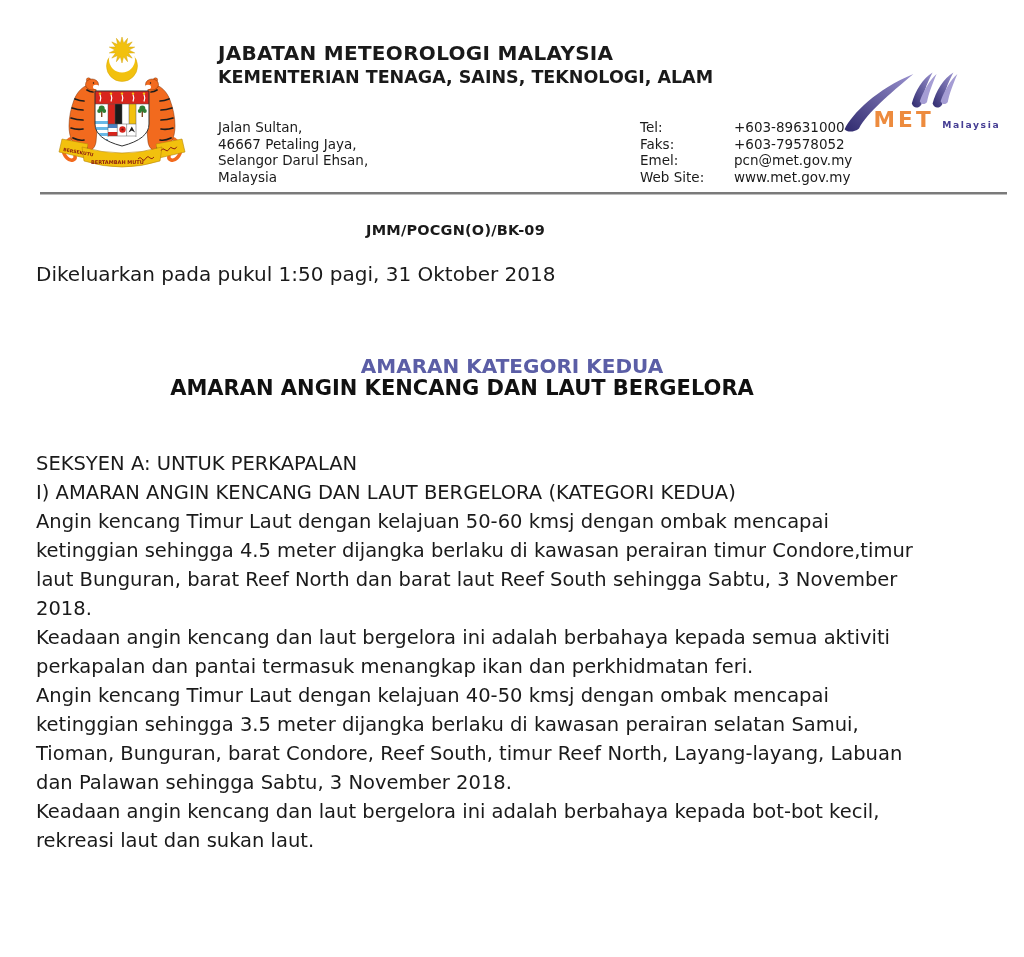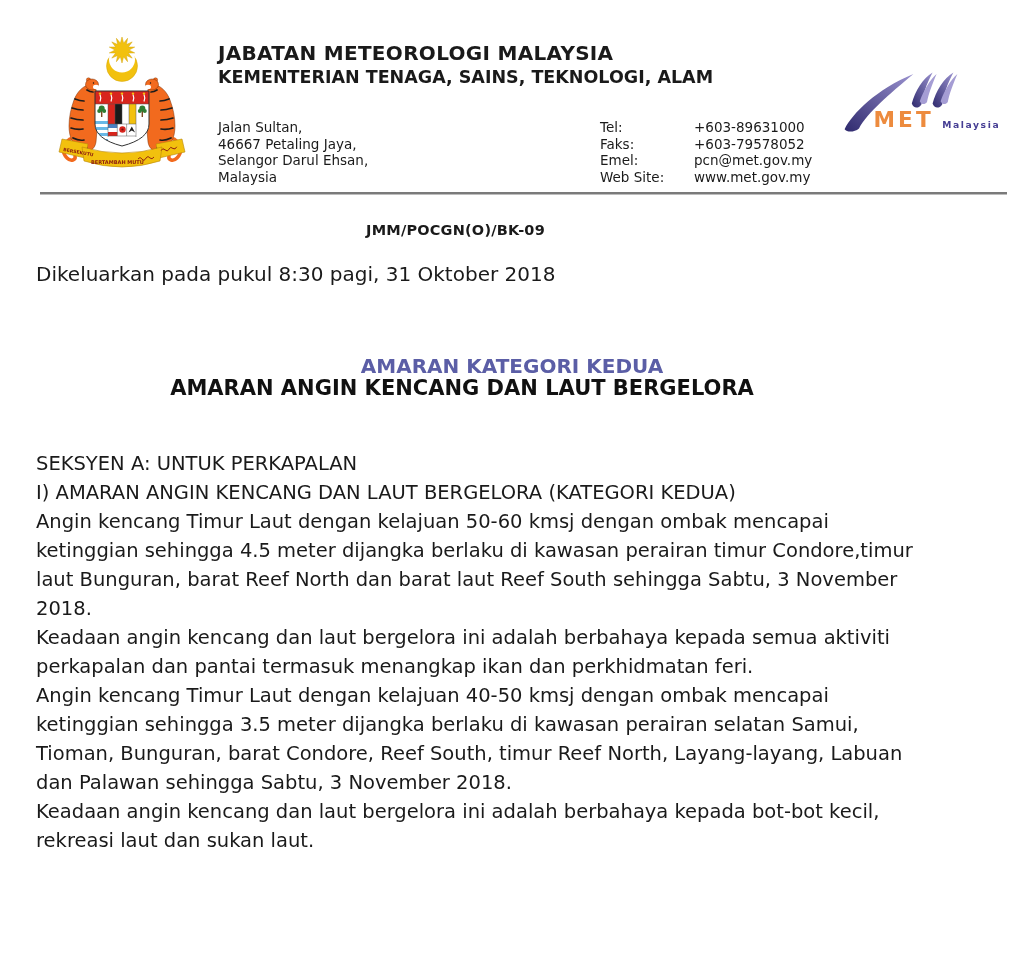--- a/index.html
+++ b/index.html
@@ -10,21 +10,21 @@
   }
   .abs{position:absolute;}
 
   
   #crest{left:56px;top:34px;width:132px;height:136px;}
   .org-block{left:218px;top:40px;}
   .org-name{font-size:20px;font-weight:bold;letter-spacing:.3px;line-height:26px;white-space:nowrap;}
   .org-ministry{font-size:17.5px;font-weight:bold;line-height:22px;white-space:nowrap;}
   .address{left:218px;top:119px;font-size:13.5px;line-height:16.5px;white-space:pre-line;}
   .contact{left:600px;top:119px;font-size:13.5px;line-height:16.5px;}
-  .contact-row{display:flex;}
+  .contact-row{display:flex;margin-left:40px;}
   .contact-label{width:94px;}
   #metlogo{left:843px;top:70px;width:160px;height:64px;}
 
   .divider{left:40px;top:192px;width:967px;height:2px;background:#7a7a7a;border-bottom:1px solid #bdbdbd;}
 
   
   .ref{left:0;top:222px;width:911px;text-align:center;font-weight:bold;font-size:14.5px;letter-spacing:.2px;}
   .issued{left:36px;top:262px;font-size:20px;}
 
   .cat-title{left:0;top:354px;width:1024px;text-align:center;font-size:20px;font-weight:bold;color:#5b5ea6;}
@@ -192,21 +192,21 @@
       <path d="M96,39 C101,25 109,12 117,5 C111,19 107,30 105,40 C102,44 98,43 96,39 Z" fill="#a59dd4"></path>
     </g>
     <use href="#wavepair" transform="translate(26,0)"></use>
     <text x="38" y="71" font-size="27" font-weight="bold" letter-spacing="4" fill="#ed8b3e">MET</text>
     <text x="124" y="73" font-size="11.5" font-weight="bold" letter-spacing="2" fill="#463e94">Malaysia</text>
   </svg>
 
   <div class="abs divider"></div>
 
   <div class="abs ref">JMM/POCGN(O)/BK-09</div>
-  <div class="abs issued">Dikeluarkan pada pukul 8:30 pagi, 31 Oktober 2018</div>
+  <div class="abs issued">Dikeluarkan pada pukul 1:50 pagi, 31 Oktober 2018</div>
 
   <div class="abs cat-title">AMARAN KATEGORI KEDUA</div>
   <div class="abs main-title">AMARAN ANGIN KENCANG DAN LAUT BERGELORA</div>
 
   <div class="abs doc-body">
     <p>SEKSYEN A: UNTUK PERKAPALAN</p>
 
     <p class="mt18">I) AMARAN ANGIN KENCANG DAN LAUT BERGELORA (KATEGORI KEDUA)</p>
     <p class="mt12">Angin kencang Timur Laut dengan kelajuan 50-60 kmsj dengan ombak mencapai
 ketinggian sehingga 4.5 meter dijangka berlaku di kawasan perairan timur Condore,timur

